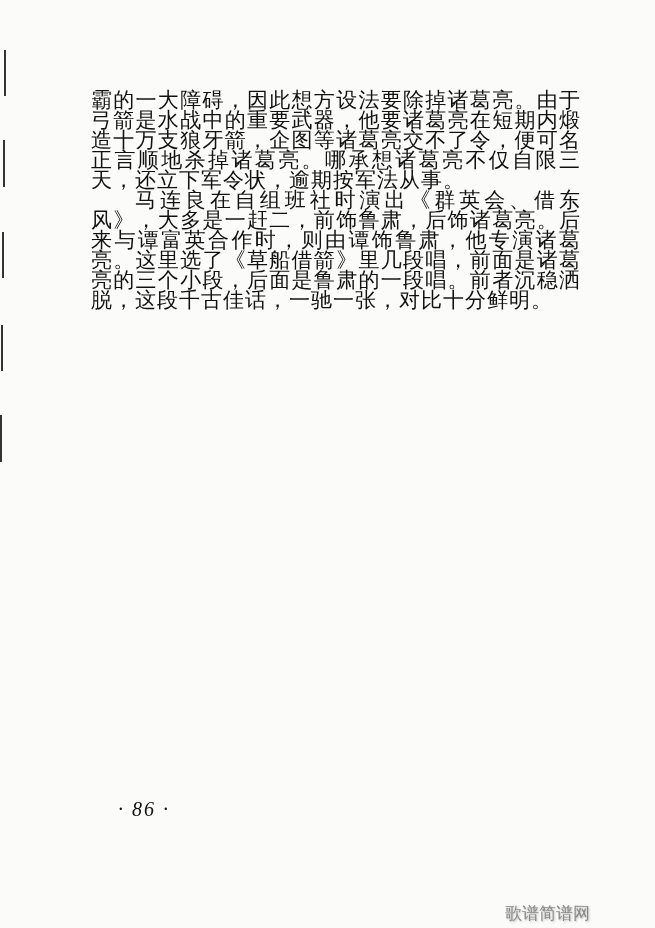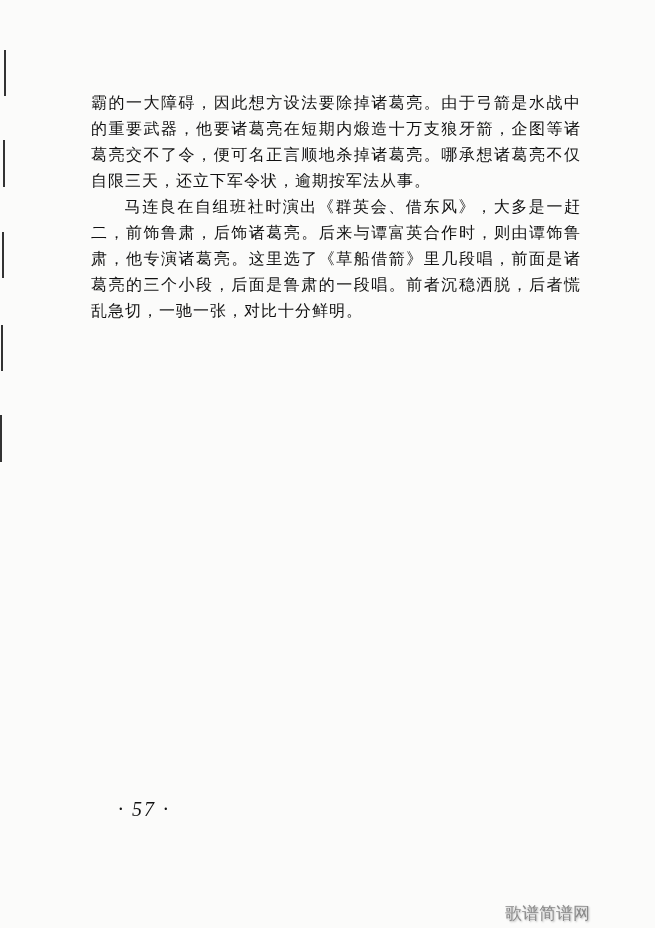--- a/index.html
+++ b/index.html
@@ -7,21 +7,21 @@
     width: 655px; height: 928px; position: relative; overflow: hidden;
     background: #fbfbfa;
     font-family: "DejaVu Serif", "Liberation Serif", serif;
     color: #111;
   }
   .binding-mark {
     position: absolute; width: 2px; background: #333;
   }
   .page-body {
     position: absolute; left: 91px; top: 90px; width: 490px;
-    font-size: 16px; line-height: 26px; letter-spacing: 1px;
+    font-size: 21px; line-height: 20px; letter-spacing: 1px;
   }
   .page-body p { margin: 0; text-align: justify; text-align-last: left; }
   .page-body p.indent { text-indent: 2.1em; }
   .page-number {
     position: absolute; left: 118px; top: 798px;
     font-family: "Liberation Serif", serif; font-style: italic; font-size: 20px;
     letter-spacing: 2px; color: #111;
   }
   .watermark {
     position: absolute; left: 505px; top: 902px;
@@ -36,20 +36,20 @@
 <div id="marks">
     <div class="binding-mark" style="top: 50px; height: 46px; left: 4px;"></div>
     <div class="binding-mark" style="top: 140px; height: 47px; left: 3px;"></div>
     <div class="binding-mark" style="top: 232px; height: 46px; left: 2px;"></div>
     <div class="binding-mark" style="top: 325px; height: 46px; left: 1px;"></div>
     <div class="binding-mark" style="top: 415px; height: 47px; left: 0px;"></div>
   </div>
 
 <div class="page-body">
   <p>霸的一大障碍，因此想方设法要除掉诸葛亮。由于弓箭是水战中的重要武器，他要诸葛亮在短期内煅造十万支狼牙箭，企图等诸葛亮交不了令，便可名正言顺地杀掉诸葛亮。哪承想诸葛亮不仅自限三天，还立下军令状，逾期按军法从事。</p>
-  <p class="indent">马连良在自组班社时演出《群英会、借东风》，大多是一赶二，前饰鲁肃，后饰诸葛亮。后来与谭富英合作时，则由谭饰鲁肃，他专演诸葛亮。这里选了《草船借箭》里几段唱，前面是诸葛亮的三个小段，后面是鲁肃的一段唱。前者沉稳洒脱，后者慌乱急切，一驰一张，对比十分鲜明。</p>
+  <p class="indent">马连良在自组班社时演出《群英会、借东风》，大多是一赶二，前饰鲁肃，后饰诸葛亮。后来与谭富英合作时，则由谭饰鲁肃，他专演诸葛亮。这里选了《草船借箭》里几段唱，前面是诸葛亮的三个小段，后面是鲁肃的一段唱。前者沉稳洒脱，这段千古佳话，一驰一张，对比十分鲜明。</p>
 </div>
 
-<div class="page-number">· 57 ·</div>
+<div class="page-number">· 86 ·</div>
 
 <div class="watermark">
   <span>歌谱简谱网</span><span class="domain">jianpu.cn</span>
 </div>
 
 </body></html>

